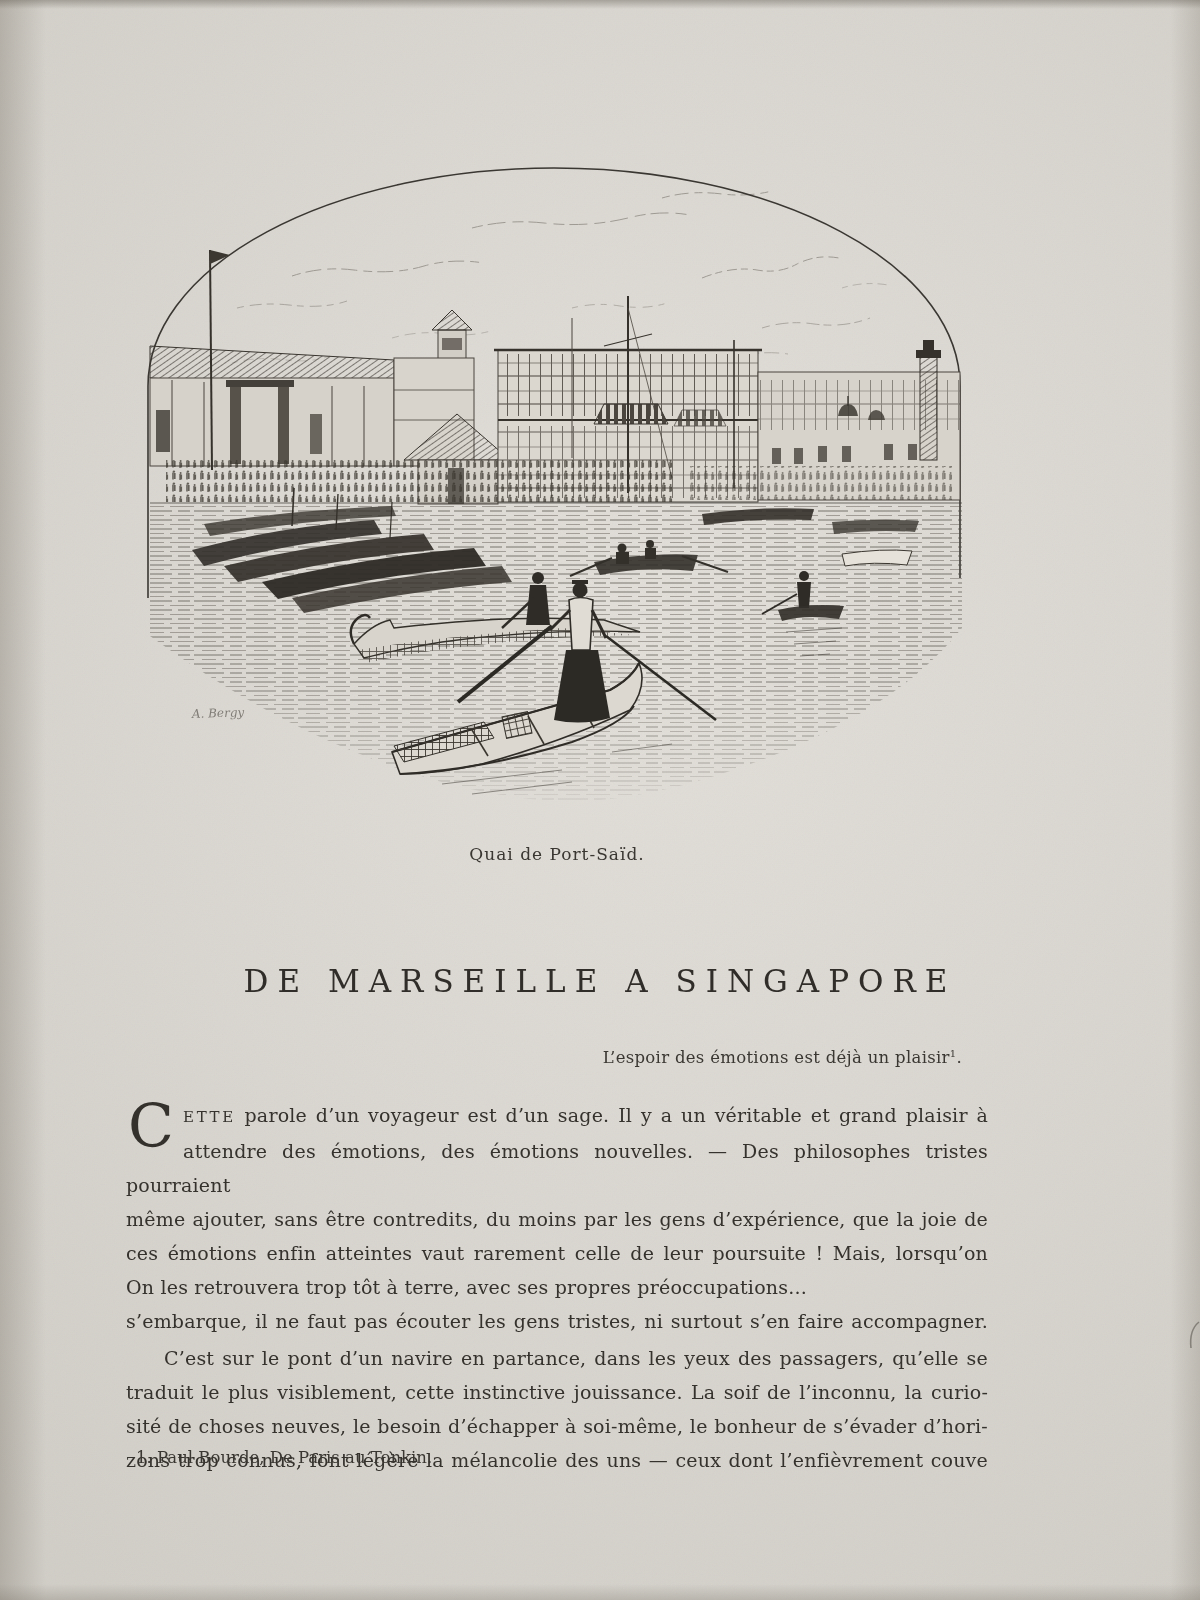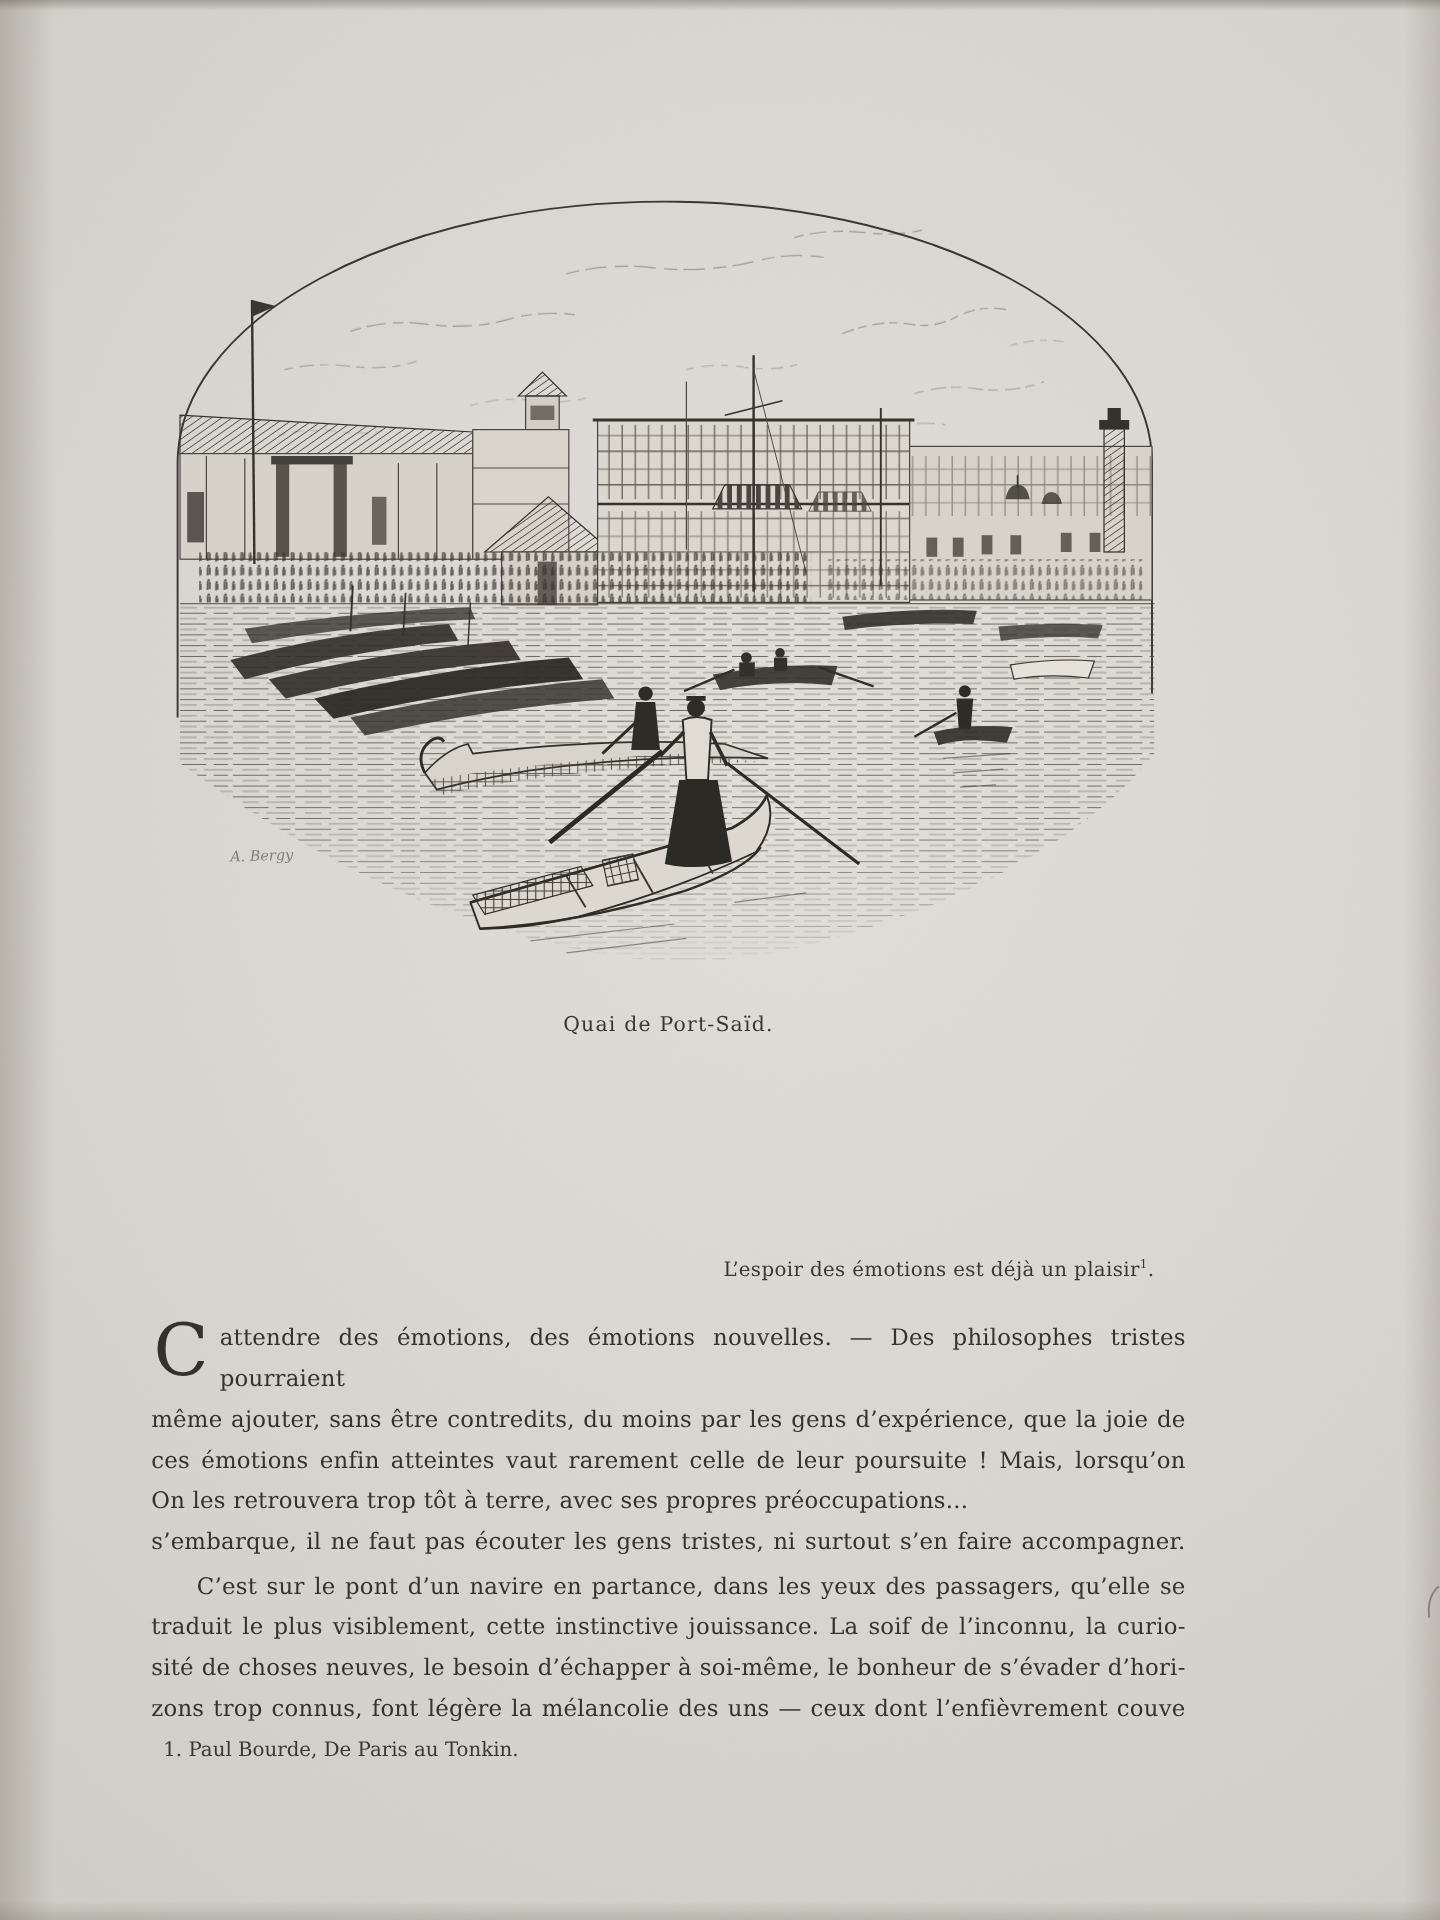--- a/index.html
+++ b/index.html
@@ -269,28 +269,30 @@
           <line x1="330" y1="636" x2="430" y2="624"></line>
           <line x1="470" y1="594" x2="530" y2="586"></line>
       </g>
     </g>
 
     <text x="50" y="560" font-size="12" font-style="italic" fill="#4a463f" opacity=".62" transform="rotate(-2 50 560)">A. Bergy</text>
   </svg>
 
   <div class="caption">Quai de Port-Saïd.</div>
 
+  <h1 class="chapter-title">DE MARSEILLE A SINGAPORE</h1>
 
   <div class="epigraph">
     <span>L’espoir des émotions est déjà un plaisir</span><sup>1</sup><span>.</span>
   </div>
 
   <div class="bodytext">
     <div class="para1">
       <span class="drop-cap">C</span>
+      <div class="jline"><span class="lead-caps">ETTE</span><span> parole d’un voyageur est d’un sage. Il y a un véritable et grand plaisir à</span></div>
       <div class="jline">attendre des émotions, des émotions nouvelles. — Des philosophes tristes pourraient</div>
       <div class="jline">même ajouter, sans être contredits, du moins par les gens d’expérience, que la joie de</div>
       <div class="jline">ces émotions enfin atteintes vaut rarement celle de leur poursuite ! Mais, lorsqu’on</div>
       <div class="jline last">On les retrouvera trop tôt à terre, avec ses propres préoccupations...</div>
       <div class="jline">s’embarque, il ne faut pas écouter les gens tristes, ni surtout s’en faire accompagner.</div>
     </div>
     <div class="para2">
       <div class="jline indent">C’est sur le pont d’un navire en partance, dans les yeux des passagers, qu’elle se</div>
       <div class="jline">traduit le plus visiblement, cette instinctive jouissance. La soif de l’inconnu, la curio-</div>
       <div class="jline">sité de choses neuves, le besoin d’échapper à soi-même, le bonheur de s’évader d’hori-</div>

